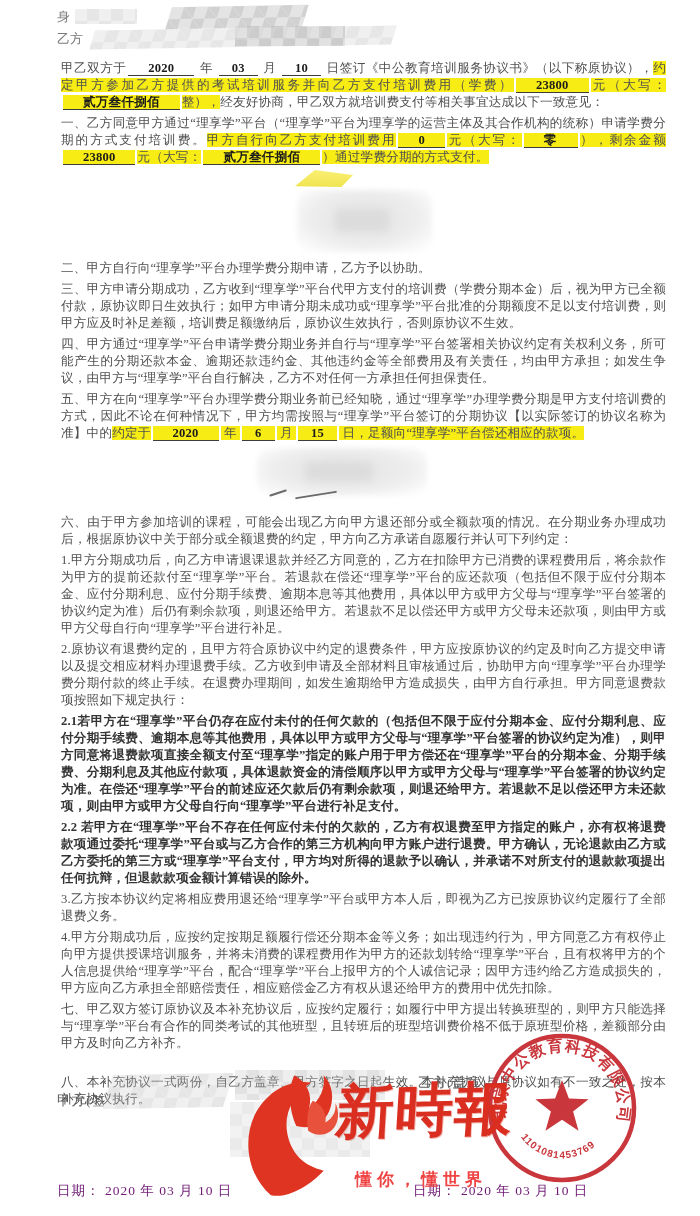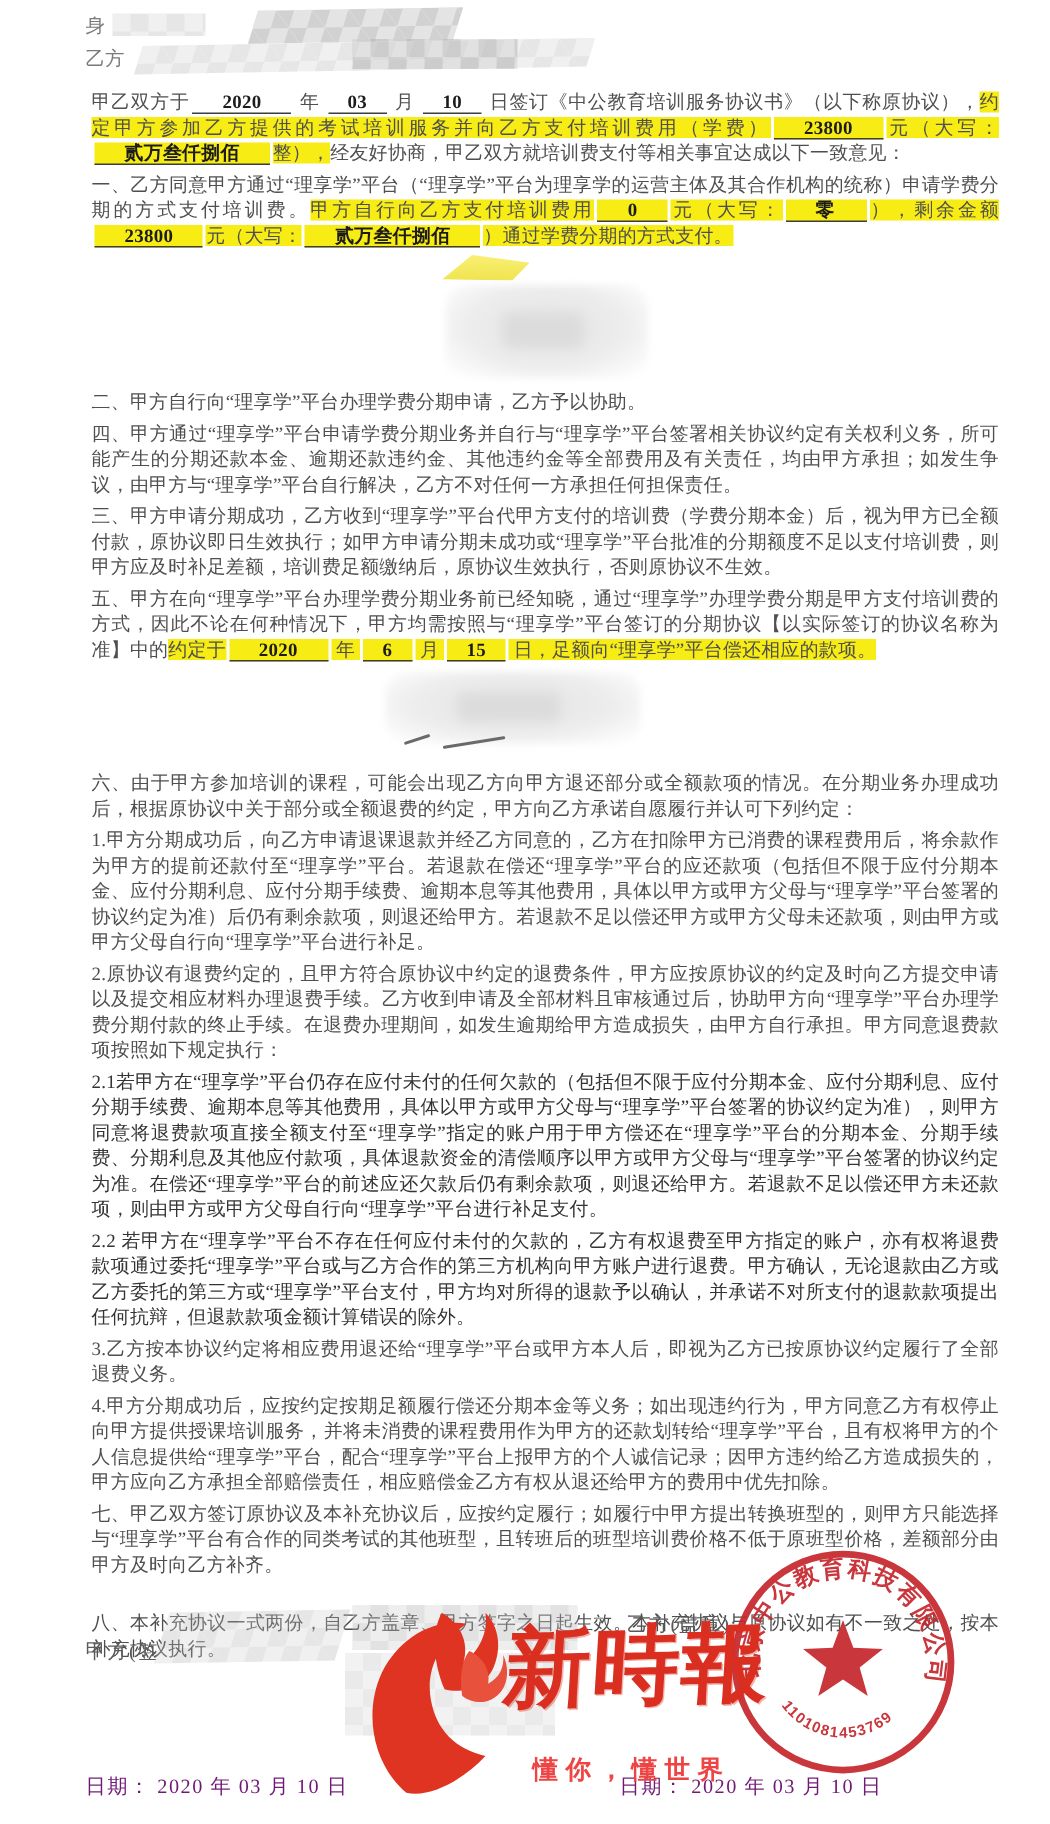--- a/index.html
+++ b/index.html
@@ -32,21 +32,21 @@
     content:"";position:absolute;left:28%;top:30%;width:40%;height:38%;
     background:#dcdcdc;filter:blur(3px);border-radius:4px;
   }
   .penmark{position:absolute;background:#6a6a6a;height:1.6px;border-radius:2px;}
   
   .hdr{position:absolute;top:8px;left:57px;width:420px;height:48px;font-size:13px;color:#7a7a7a;}
   .hdr .lbl{position:absolute;left:0;}
   
   .content{position:absolute;left:57px;top:56px;width:613px;}
   p.para{margin:4px;font-size:12.6px;line-height:17px;text-align:justify;letter-spacing:.2px;word-break:break-all;}
-  p.bold{font-weight:normal;color:#343434;}
+  p.bold{font-weight:bold;color:#343434;}
   .hl{background:#f7ec13;}
   .blank{
     font-weight:bold;color:#1c1c1c;
     border-bottom:1.5px solid #3c3c3c;
     padding:0 13px;margin:0 2px;white-space:nowrap;
   }
   .blank.wide{padding:0 20px;}
   .sp1{position:relative;height:86px;}
   .sp2{position:relative;height:64px;}
   .sp3{position:relative;height:14px;}
@@ -89,22 +89,22 @@
 <div class="content">
   <p class="para"><span>甲乙双方于</span><span class="blank wide">2020</span><span> 年 </span><span class="blank">03</span><span> 月 </span><span class="blank">10</span><span> 日签订《中公教育培训服务协议书》（以下称原协议），</span><span class="hl">约定甲方参加乙方提供的考试培训服务并向乙方支付培训费用（学费）</span><span class="hl blank wide">23800</span><span class="hl">元（大写：</span><span class="hl blank wide">贰万叁仟捌佰</span><span class="hl">整），</span><span>经友好协商，甲乙双方就培训费支付等相关事宜达成以下一致意见：</span></p>
   <p class="para"><span>一、乙方同意甲方通过“理享学”平台（“理享学”平台为理享学的运营主体及其合作机构的统称）申请学费分期的方式支付培训费。</span><span class="hl">甲方自行向乙方支付培训费用</span><span class="hl blank wide">0</span><span class="hl">元（大写：</span><span class="hl blank wide">零</span><span class="hl">），剩余金额</span><span class="hl blank wide">23800</span><span class="hl">元（大写：</span><span class="hl blank wide">贰万叁仟捌佰</span><span class="hl">）通过学费分期的方式支付。</span></p>
 
   <div class="sp1">
     <div class="arrow-mark"></div>
     <div class="blob" style="left:240px;top:20px;width:135px;height:62px;"></div>
   </div>
 
   <p class="para"><span>二、甲方自行向“理享学”平台办理学费分期申请，乙方予以协助。</span></p>
+  <p class="para"><span>三、甲方申请分期成功，乙方收到“理享学”平台代甲方支付的培训费（学费分期本金）后，视为甲方已全额付款，原协议即日生效执行；如甲方申请分期未成功或“理享学”平台批准的分期额度不足以支付培训费，则甲方应及时补足差额，培训费足额缴纳后，原协议生效执行，否则原协议不生效。</span></p>
   <p class="para"><span>四、甲方通过“理享学”平台申请学费分期业务并自行与“理享学”平台签署相关协议约定有关权利义务，所可能产生的分期还款本金、逾期还款违约金、其他违约金等全部费用及有关责任，均由甲方承担；如发生争议，由甲方与“理享学”平台自行解决，乙方不对任何一方承担任何担保责任。</span></p>
-  <p class="para"><span>三、甲方申请分期成功，乙方收到“理享学”平台代甲方支付的培训费（学费分期本金）后，视为甲方已全额付款，原协议即日生效执行；如甲方申请分期未成功或“理享学”平台批准的分期额度不足以支付培训费，则甲方应及时补足差额，培训费足额缴纳后，原协议生效执行，否则原协议不生效。</span></p>
   <p class="para"><span>五、甲方在向“理享学”平台办理学费分期业务前已经知晓，通过“理享学”办理学费分期是甲方支付培训费的方式，因此不论在何种情况下，甲方均需按照与“理享学”平台签订的分期协议【以实际签订的协议名称为准】中的</span><span class="hl">约定于</span><span class="hl blank wide">2020</span><span class="hl"> 年 </span><span class="hl blank">6</span><span class="hl"> 月 </span><span class="hl blank">15</span><span class="hl"> 日，足额向“理享学”平台偿还相应的款项。</span></p>
 
   <div class="sp2">
     <div class="blob" style="left:200px;top:2px;width:170px;height:48px;"></div>
     <div class="penmark" style="left:212px;top:46px;width:18px;transform:rotate(-18deg);"></div>
     <div class="penmark" style="left:238px;top:48px;width:42px;transform:rotate(-9deg);"></div>
   </div>
 
   <p class="para"><span>六、由于甲方参加培训的课程，可能会出现乙方向甲方退还部分或全额款项的情况。在分期业务办理成功后，根据原协议中关于部分或全额退费的约定，甲方向乙方承诺自愿履行并认可下列约定：</span></p>
   <p class="para"><span>1.甲方分期成功后，向乙方申请退课退款并经乙方同意的，乙方在扣除甲方已消费的课程费用后，将余款作为甲方的提前还款付至“理享学”平台。若退款在偿还“理享学”平台的应还款项（包括但不限于应付分期本金、应付分期利息、应付分期手续费、逾期本息等其他费用，具体以甲方或甲方父母与“理享学”平台签署的协议约定为准）后仍有剩余款项，则退还给甲方。若退款不足以偿还甲方或甲方父母未还款项，则由甲方或甲方父母自行向“理享学”平台进行补足。</span></p>

